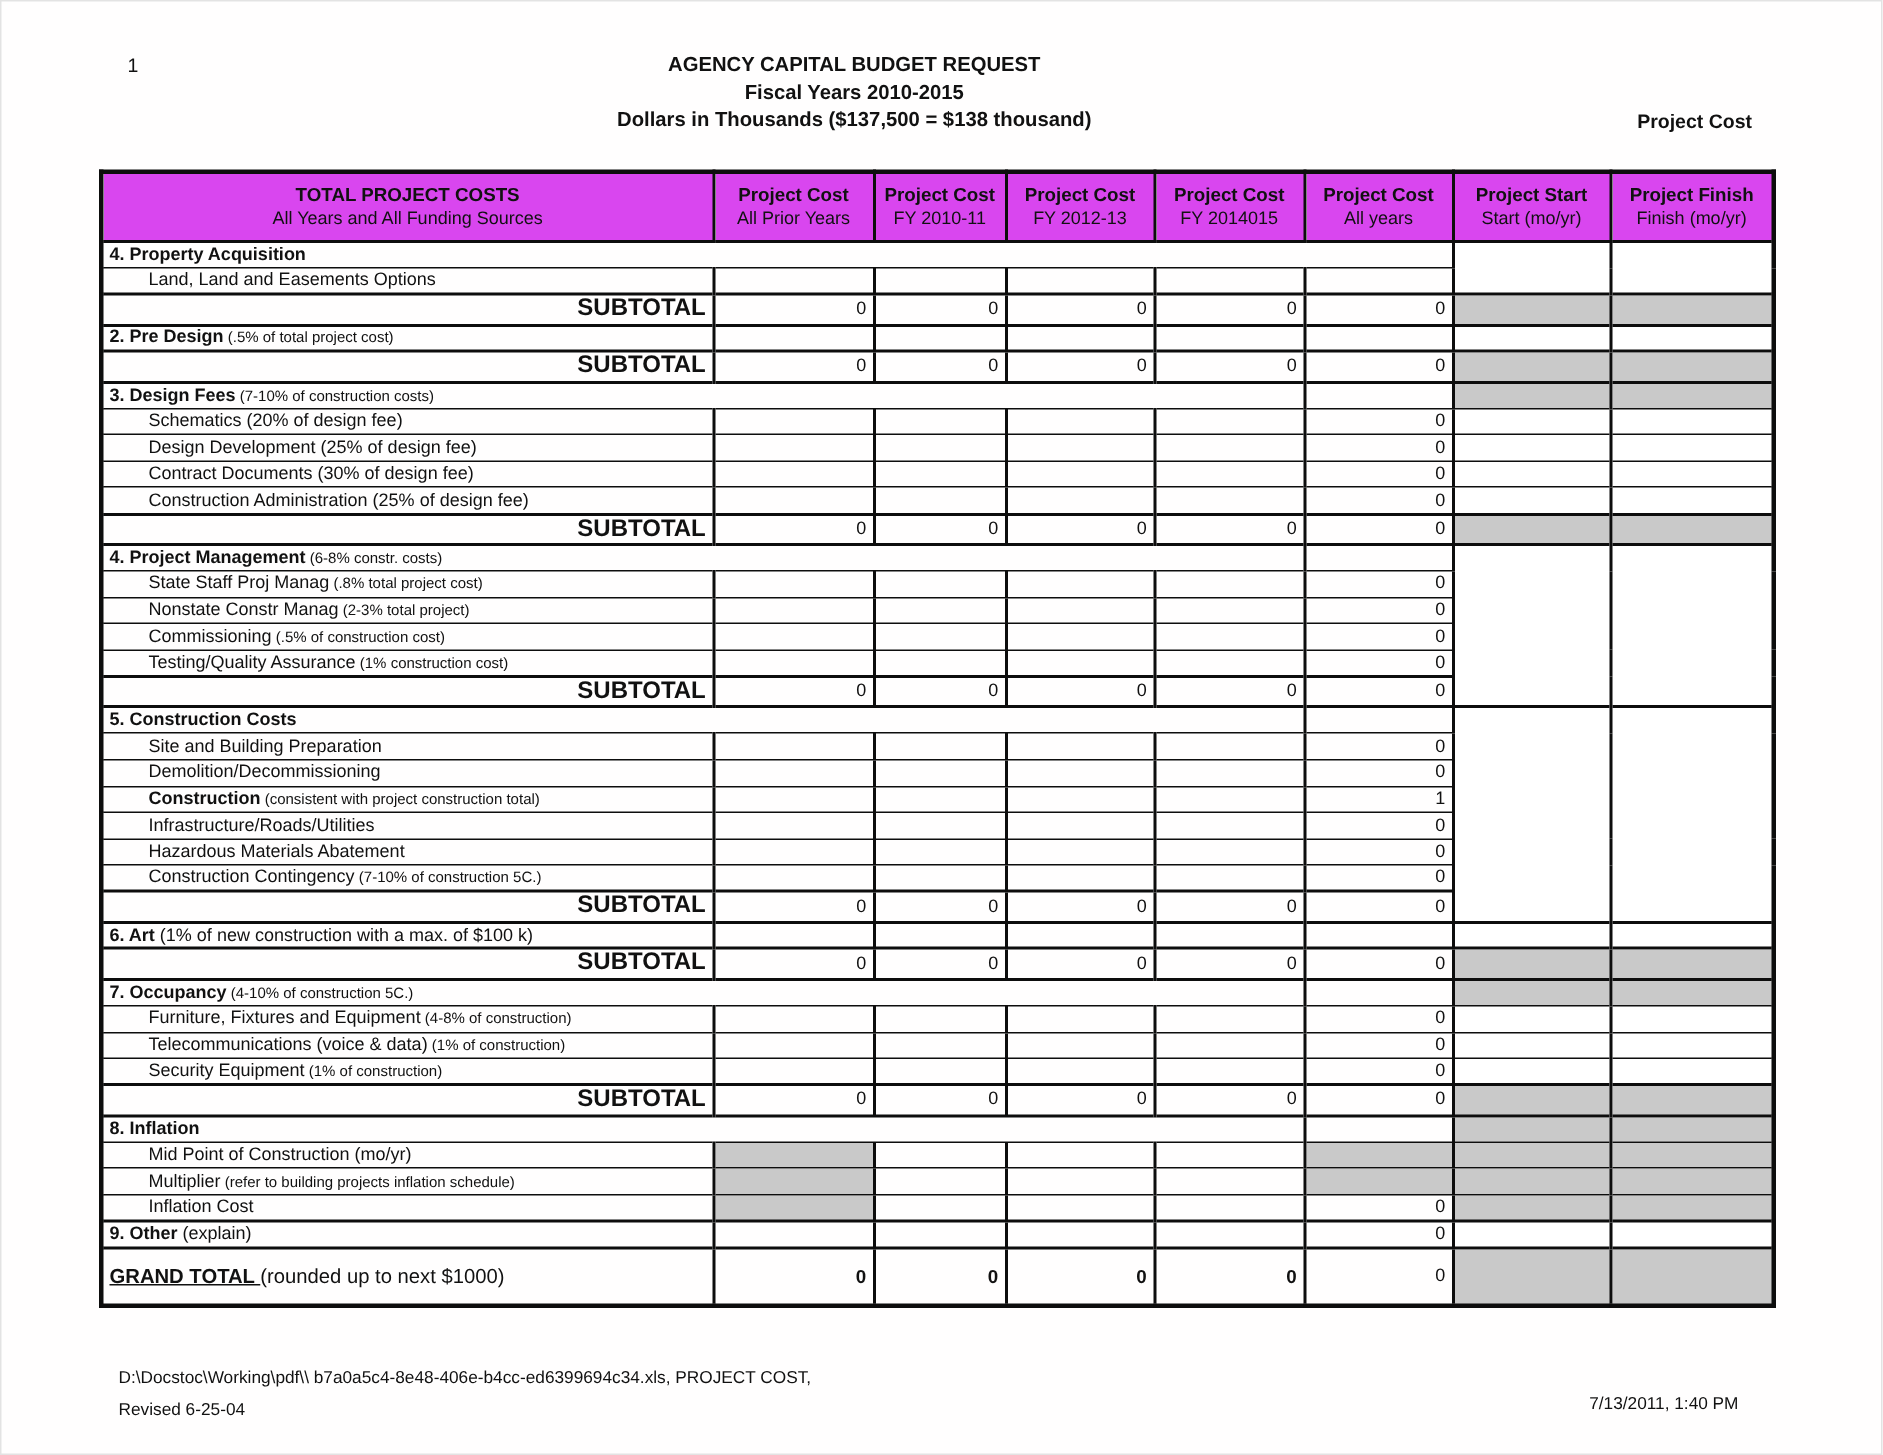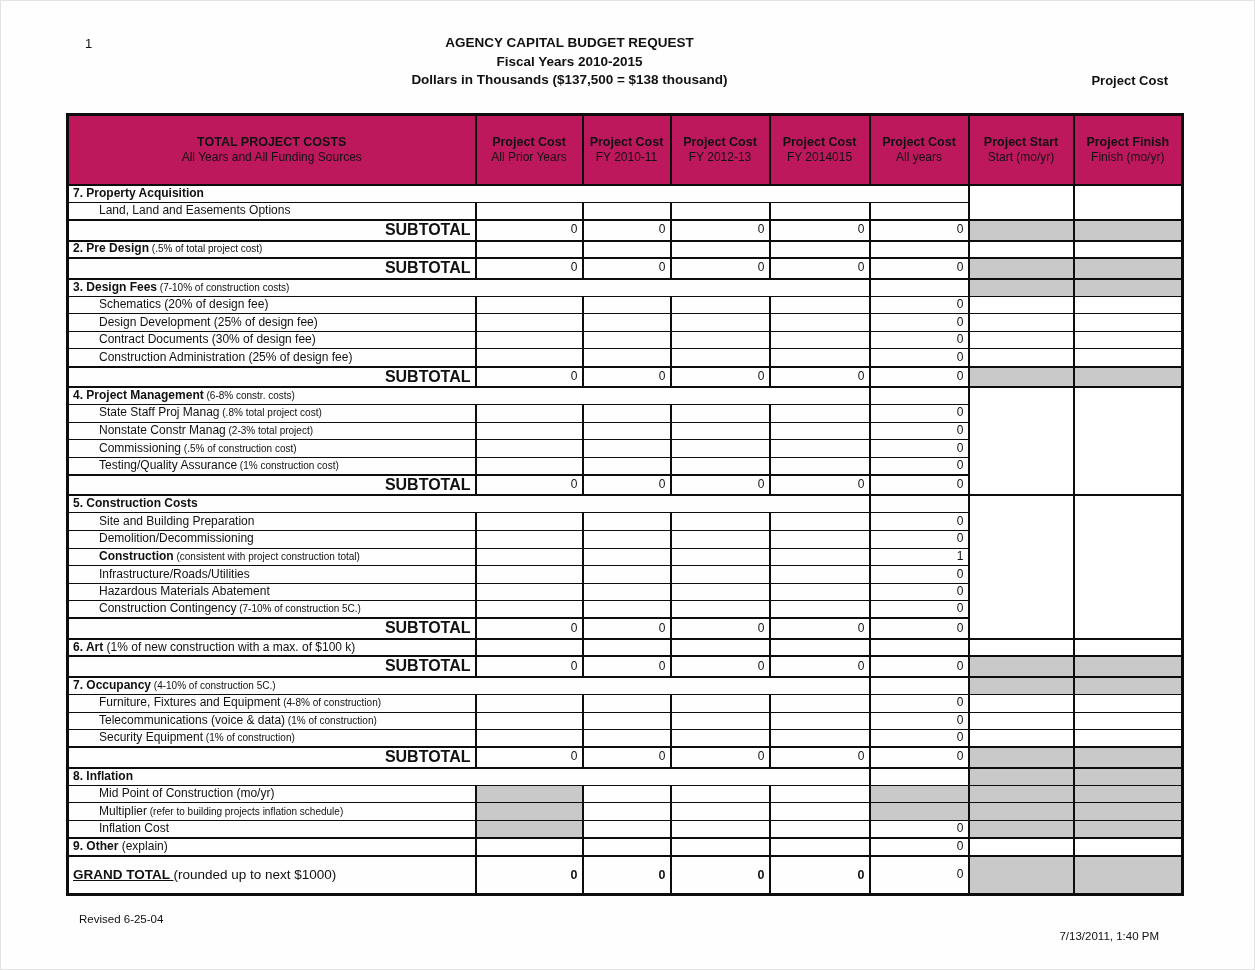--- a/index.html
+++ b/index.html
@@ -27,21 +27,21 @@
     font-size:12px;
   }
   th,td{
     border:1px solid #0d0d0d;
     border-left-width:2px;border-right-width:2px;
     overflow:hidden;white-space:nowrap;
     padding:0 4px;
     vertical-align:middle;
     line-height:1.15;
   }
-  thead th{border-width:2px;height:40px;padding:14px 2px;text-align:center;vertical-align:middle;background:#be185d;}
+  thead th{border-width:2px;height:40px;padding:2px 2px;text-align:center;vertical-align:middle;background:#d946ef;}
   thead .l1{font-weight:bold;font-size:12.5px;}
   thead .l2{font-weight:normal;font-size:12px;margin-top:2px;}
   tbody tr{height:17.6px;}
   tr.section td, tr.section-full td, tr.section-cells td, tr.subtotal td, tr.grand-total td{border-top-width:2px;}
   td.val{text-align:right;}
   td.gray{background:#c9c9c9;}
   td.lbl{text-align:left;}
   td.indent{padding-left:30px;}
   td.sub{text-align:right;font-weight:bold;font-size:16px;}
   .b{font-weight:bold;}
@@ -112,21 +112,21 @@
             <div class="l2">Start (mo/yr)</div>
           </th>
           <th>
             <div class="l1">Project Finish</div>
             <div class="l2">Finish (mo/yr)</div>
           </th>
         </tr>
       </thead>
     <tbody>
         <tr class="section-full">
-          <td class="lbl" colspan="6"><span class="b">7. Property Acquisition</span></td>
+          <td class="lbl" colspan="6"><span class="b">4. Property Acquisition</span></td>
           <td class="pf" rowspan="2"></td>
           <td class="pf" rowspan="2"></td>
         </tr>
         <tr class="detail">
           <td class="lbl indent"><span>Land, Land and Easements Options</span></td>
           <td class="val"></td>
           <td class="val"></td>
           <td class="val"></td>
           <td class="val"></td>
           <td class="val"></td>
@@ -444,16 +444,17 @@
           <td class="val gt-bold">0</td>
           <td class="val gt-bold">0</td>
           <td class="val">0</td>
           <td class="pf gray"></td>
           <td class="pf gray"></td>
         </tr>
       </tbody>
   </table>
 
   <div class="footer-left">
+    <div>D:\Docstoc\Working\pdf\\ b7a0a5c4-8e48-406e-b4cc-ed6399694c34.xls,  PROJECT COST,</div>
     <div>Revised 6-25-04</div>
   </div>
   <div class="footer-right">7/13/2011, 1:40 PM</div>
 </div>
 
 </body></html>

